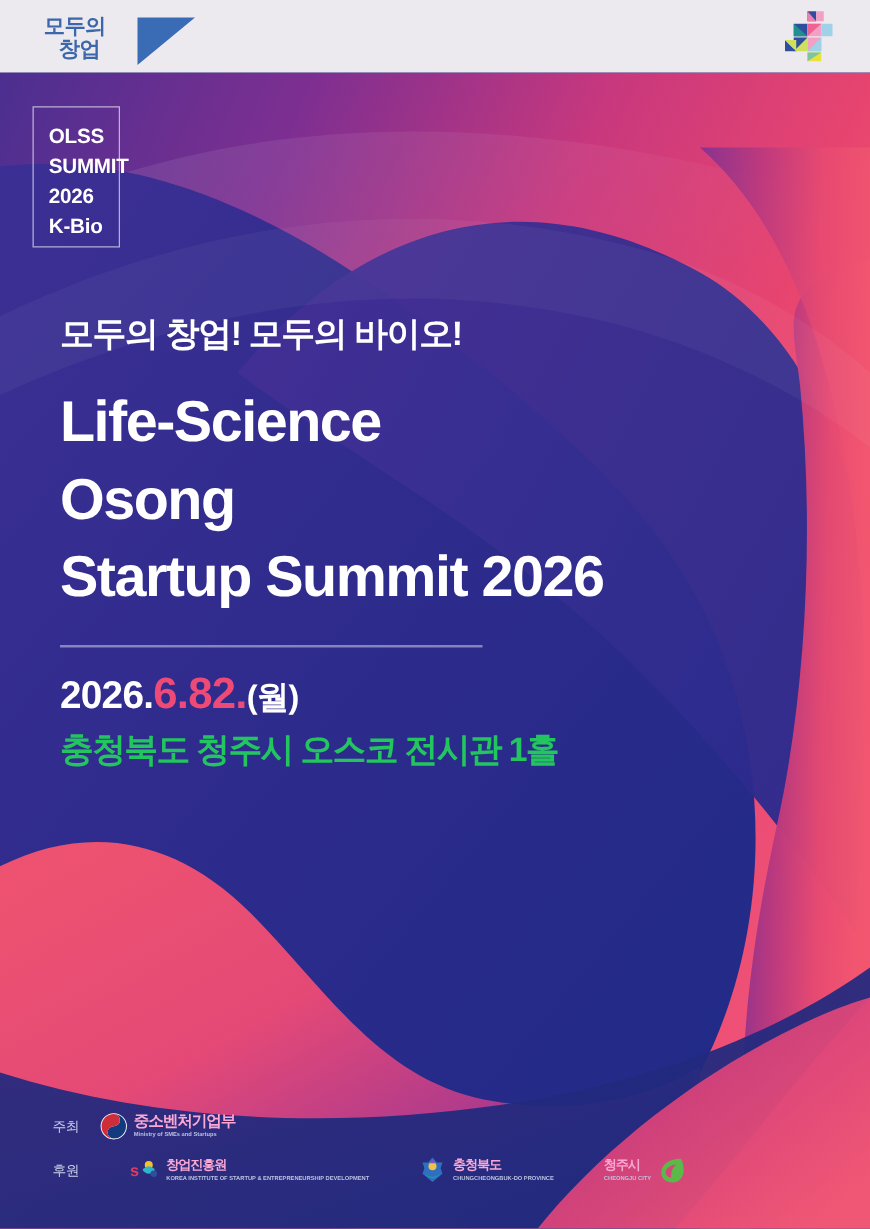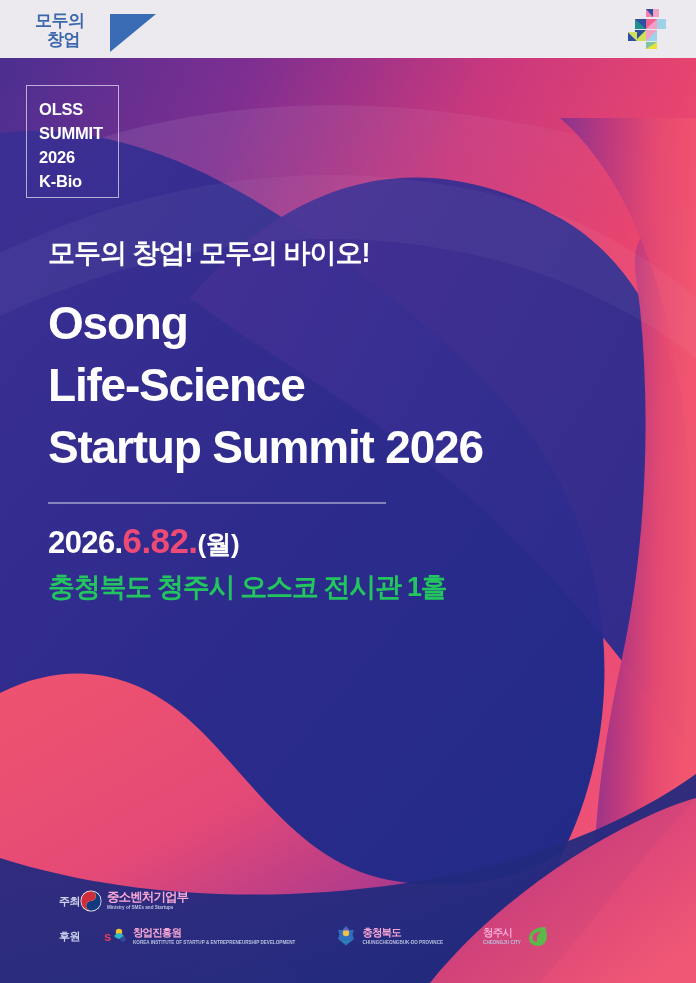--- a/index.html
+++ b/index.html
@@ -56,38 +56,38 @@
   .bg-layer {
     position: absolute; left: 0; top: 58px;
     width: 696px; height: 925px;
     z-index: 1;
   }
   .bg-layer svg { display: block; width: 696px; height: 925px; }
 
   
   .olss-box {
     position: absolute; left: 26px; top: 85px;
-    width: 93px; height: 113px;
+    width: 70px; height: 113px;
     border: 1.4px solid rgba(255,255,255,0.62);
     z-index: 20;
     padding: 11px 0 0 12px;
   }
   .olss-box .line {
     color: #ffffff;
     font-size: 16.5px;
     line-height: 24px;
     font-weight: 700;
     letter-spacing: -0.2px;
     display: block;
     white-space: nowrap;
   }
 
   
   .copy {
-    position: absolute; left: 48px; top: 236px;
+    position: absolute; left: 48px; top: 250px;
     width: 600px;
     z-index: 20;
   }
   .tagline {
     color: #ffffff;
     font-size: 27px;
     font-weight: 700;
     letter-spacing: -1px;
     line-height: 34px;
     white-space: nowrap;
@@ -139,25 +139,24 @@
   }
   .org-row {
     display: flex; align-items: center;
     margin-bottom: 9px;
     height: 26px;
   }
   .org-row:last-child { margin-bottom: 16px; gap: 24px; }
   .org-label {
     color: #cdd3ec;
     font-size: 11px;
-    font-weight: 700;
+    font-weight: 400;
     letter-spacing: -0.5px;
     width: 38px;
     flex: 0 0 38px;
-    text-align: right;
   }
   .org-item {
     display: flex; align-items: center;
     margin-right: 16px;
     white-space: nowrap;
   }
   .org-item .emblem {
     flex: 0 0 auto;
     margin-right: 5px;
     display: flex; align-items: center; justify-content: center;
@@ -300,22 +299,22 @@
     <span class="line">OLSS</span>
     <span class="line">SUMMIT</span>
     <span class="line">2026</span>
     <span class="line">K-Bio</span>
   </div>
 
   <div class="copy">
     <div class="tagline">모두의 창업! 모두의 바이오!</div>
 
     <div class="title">
+      <span class="ln">Life-Science</span>
       <span class="ln">Osong</span>
-      <span class="ln">Life-Science</span>
       <span class="ln">Startup Summit 2026</span>
     </div>
 
     <div class="divider"></div>
 
     <div class="date-line"><span>2026.</span><span class="accent">6.82.</span><span class="dow">(월)</span></div>
 
     <div class="venue">충청북도 청주시 오스코 전시관 1홀</div>
   </div>
 

